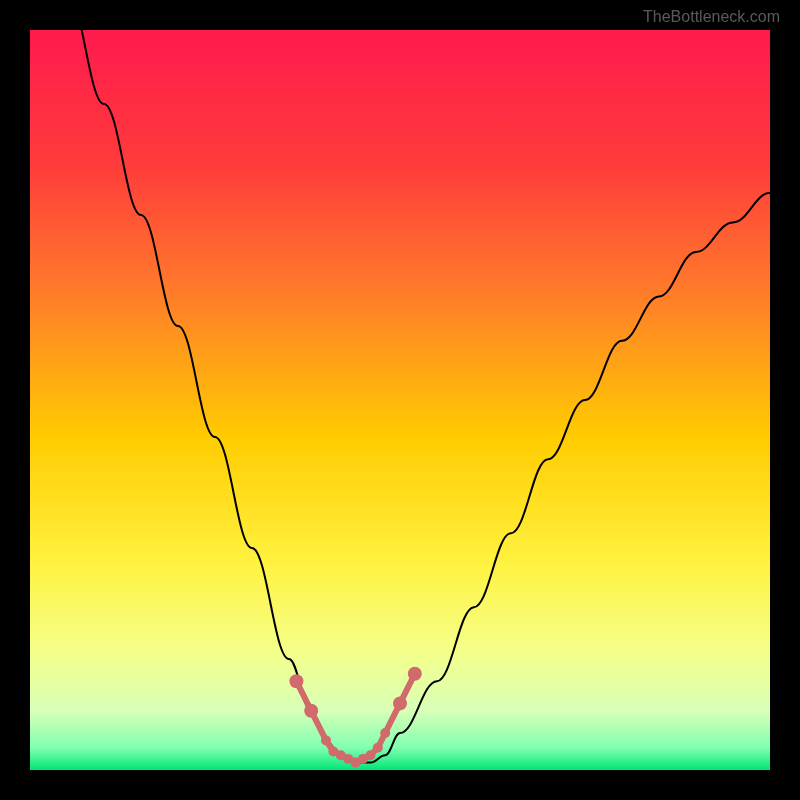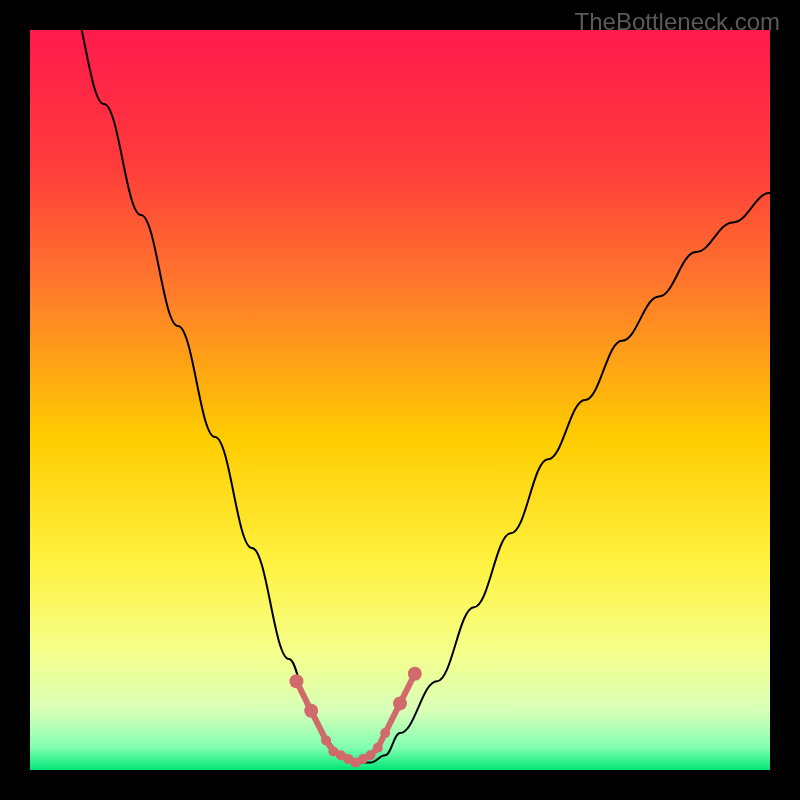--- a/index.html
+++ b/index.html
@@ -1,17 +1,17 @@
 <!DOCTYPE html>
 <html><head>
   <meta charset="utf-8">
   <style>
     * { margin: 0; padding: 0; box-sizing: border-box; }
     body { width: 800px; height: 800px; background: #000; position: relative; font-family: Arial, sans-serif; }
-    .watermark { position: absolute; top: 8px; right: 20px; color: #5a5a5a; font-size: 24px; font-weight: normal; z-index: 10; }
+    .watermark { position: absolute; top: 8px; right: 20px; color: #5a5a5a; font-size: 16px; font-weight: normal; z-index: 10; }
     .chart-area { position: absolute; top: 30px; left: 30px; width: 740px; height: 740px; }
     .gradient-bg { position: absolute; top: 0; left: 0; width: 100%; height: 100%; }
     .curve-svg { position: absolute; top: 0; left: 0; width: 100%; height: 100%; }
   </style>
 </head>
 <body>
 
 <div class="watermark">TheBottleneck.com</div>
 
 <div class="chart-area">

